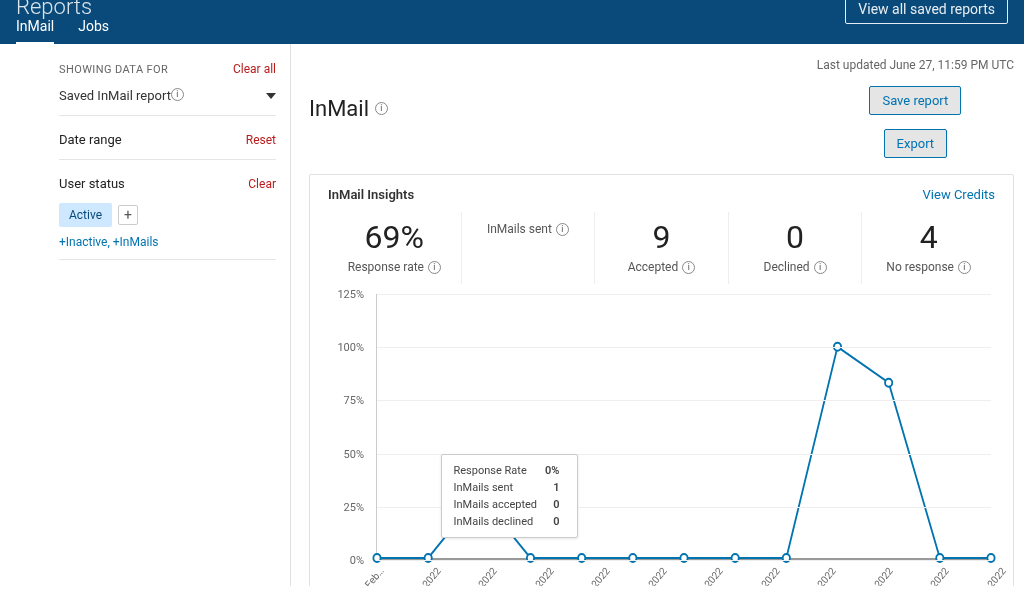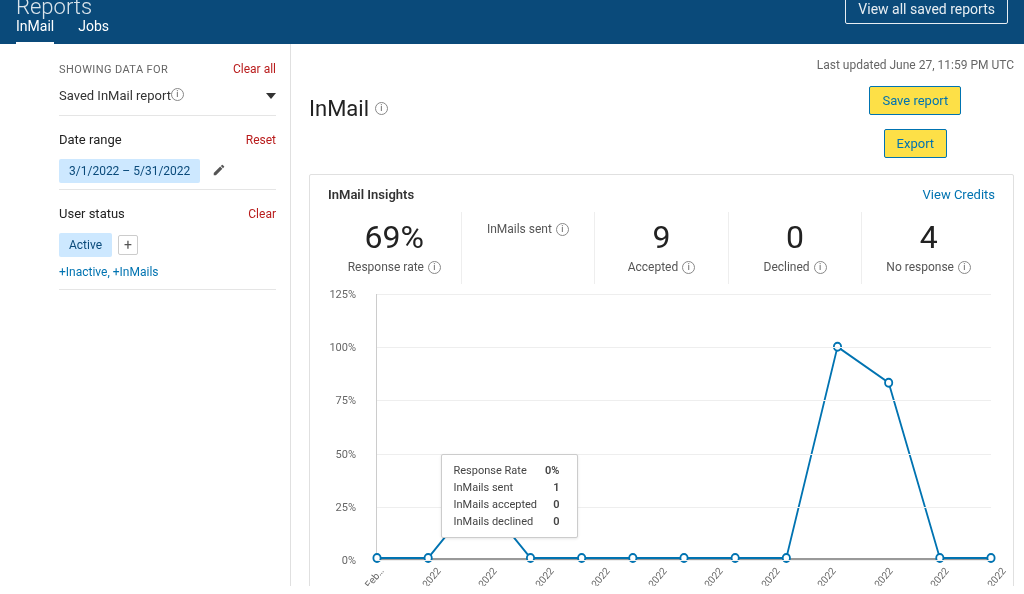--- a/index.html
+++ b/index.html
@@ -23,33 +23,33 @@
   .pill { display:inline-flex; align-items:center; background:#cde8ff; color:#0a4a7a; font-size:12px; padding:5px 10px; border-radius:2px; }
   .pill-plain { display:inline-flex; align-items:center; justify-content:center; width:20px; height:20px; border:1px solid #ccc; border-radius:2px; font-size:14px; color:#555; margin-left:6px; cursor:pointer;}
   .pencil-icon { margin-left:12px; cursor:pointer; }
   .sb-link { color:#0073b1; font-size:12px; margin-top:6px; display:inline-block; cursor:pointer;}
   .main { flex:1; padding:14px 10px 0 18px; overflow:hidden; position:relative; }
   .main-header { display:flex; align-items:center; gap:10px; }
   .main-title { font-size:22px; font-weight:400; color:#222; display:flex; align-items:center; gap:6px;}
   .header-right { margin-left:auto; display:flex; align-items:center; gap:14px;flex-direction:column; }
   .last-updated { font-size:12px; color:#666; }
   .learn-link { color:#0073b1; font-size:13px; cursor:pointer; }
-  .btn-outline { border:1px solid #0073b1; color:#0073b1; background:#fde047; font-size:13px; padding:6px 12px; border-radius:2px; cursor:pointer;}
+  .btn-outline { border:1px solid #0073b1; color:#0073b1; background:#e5e5e5; font-size:13px; padding:6px 12px; border-radius:2px; cursor:pointer;}
   .panel { border:1px solid #e0e0e0; border-radius:2px; margin-top:16px; padding:12px 18px 8px; background:#fff; }
   .panel-head { display:flex; align-items:center; justify-content:space-between; margin-bottom:10px;}
   .panel-title { font-size:13px; font-weight:600; color:#333; }
   .credits-link { color:#0073b1; font-size:13px; cursor:pointer;}
   .metrics { display:flex; }
   .metric { flex:1; text-align:center; padding:6px 4px 10px; border-right:1px solid #eee; }
   .metric:last-child { border-right:none; }
   .metric-value { font-size:32px; font-weight:400; color:#222; }
   .metric-label { font-size:12px; color:#555; margin-top:4px; display:flex; justify-content:center; align-items:center; gap:4px;}
   .chart-wrap { position:relative; height:310px; margin-top:6px; }
   .y-axis { position:absolute; left:0; top:0; bottom:40px; width:44px; }
-  .y-tick { position:absolute; right:16px; font-size:11px; color:#666; transform:translateY(-50%);text-align:right; }
+  .y-tick { position:absolute; right:8px; font-size:11px; color:#666; transform:translateY(-50%);text-align:right; }
   .plot { position:absolute; left:48px; right:4px; top:4px; bottom:40px; border-left:1px solid #ccc; border-bottom:2px solid #999;}
   .grid-line { position:absolute; left:0; right:0; height:1px; background:#eee; }
   .x-labels { position:absolute; left:48px; right:4px; bottom:0; height:40px; }
   .x-label { position:absolute; font-size:10px; color:#666; transform-origin:left top; transform: rotate(-50deg) translate(-100%, 2px); white-space:nowrap; top:4px;}
   .svg-line { position:absolute; left:0; top:0; width:100%; height:100%; overflow:visible; }
   .pt { fill:#fff; stroke:#0073b1; stroke-width:2; }
   .line { fill:none; stroke:#0073b1; stroke-width:2; }
   .tooltip { position:absolute; background:#fff; border:1px solid #ccc; border-radius:2px; padding:6px 10px; font-size:11px; color:#444; box-shadow:0 1px 3px rgba(0,0,0,0.1); }
   .tooltip table td { padding:1px 6px 1px 0; }
   .tooltip table td:last-child { text-align:right; font-weight:600; }
@@ -77,28 +77,20 @@
         <span>Saved InMail report</span>
         <span class="info-icon">i</span>
       </span>
       <span class="caret-down"></span>
     </div>
     <div class="divider"></div>
 
     <div class="sb-row">
       <span class="filter-label">Date range</span>
       <span class="sb-action">Reset</span>
-    </div>
-    <div style="margin:6px 0 4px; display:flex; align-items:center;">
-      <span class="pill">3/1/2022 – 5/31/2022</span>
-      <span class="pencil-icon">
-        <svg width="14" height="14" viewBox="0 0 24 24">
-            <path fill="#555" d="M3 17.25V21h3.75L17.8 9.94l-3.75-3.75L3 17.25zM20.7 7.04a1 1 0 0 0 0-1.41l-2.34-2.34a1 1 0 0 0-1.41 0L15.13 5.1l3.75 3.75 1.82-1.81z"></path>
-          </svg>
-      </span>
     </div>
     <div class="divider"></div>
 
     <div class="sb-row">
       <span class="filter-label">User status</span>
       <span class="sb-action">Clear</span>
     </div>
     <div style="margin:6px 0 2px; display:flex; align-items:center;">
       <span class="pill">Active</span>
       <span class="pill-plain">+</span>

